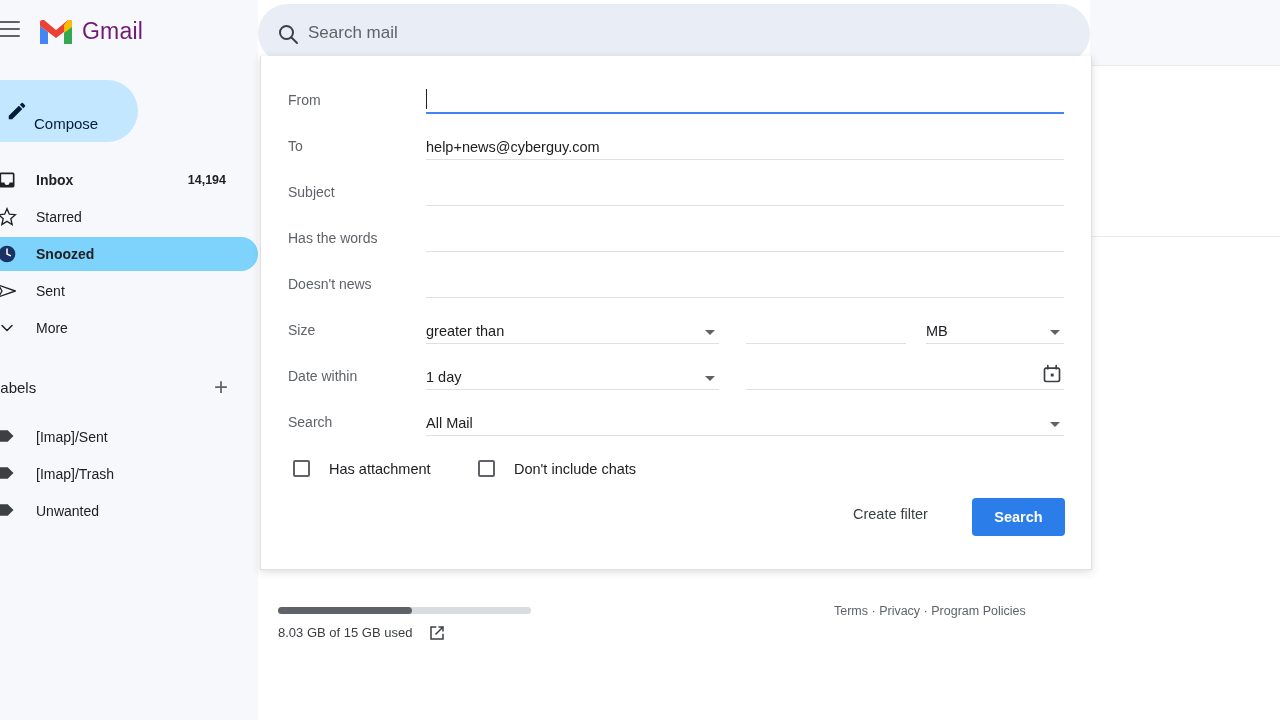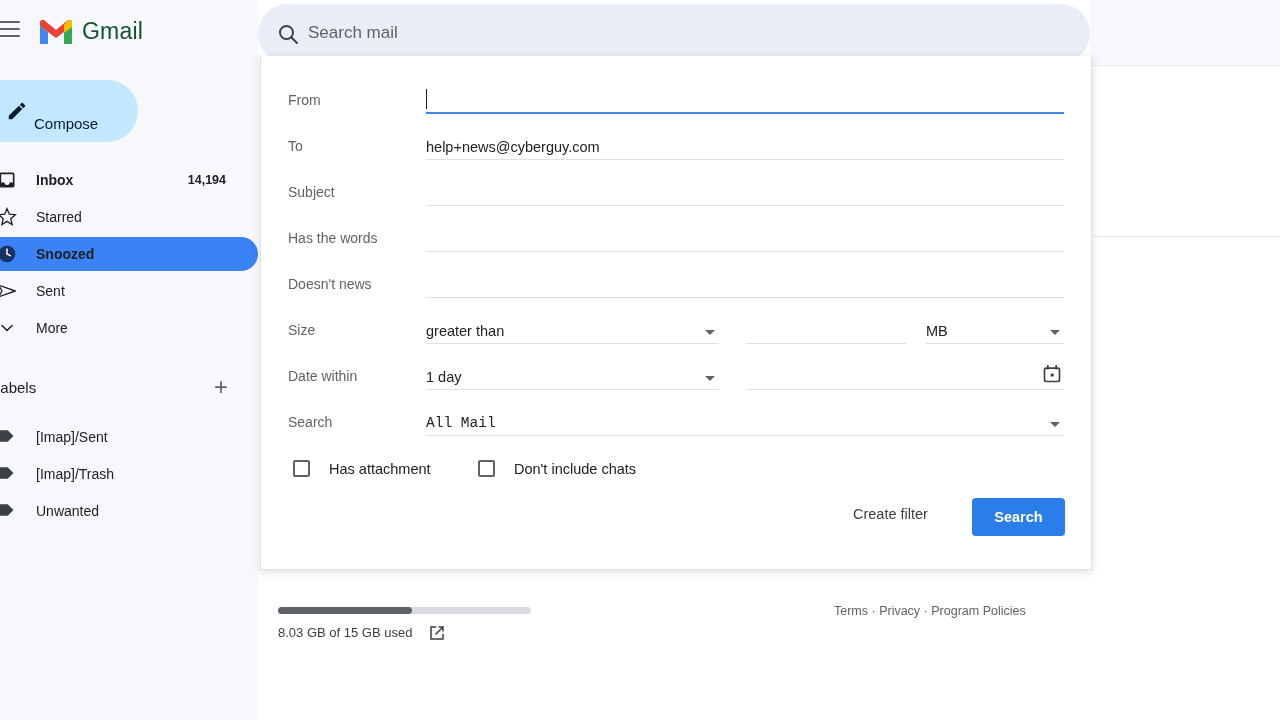--- a/index.html
+++ b/index.html
@@ -29,21 +29,21 @@
   .hamburger span {
     display: block; height: 2px; background: #5f6368;
     margin-bottom: 5px; border-radius: 1px;
   }
   .gmail-logo {
     position: absolute; left: 38px; top: 18px;
     width: 36px; height: 28px;
   }
   .gmail-word {
     position: absolute; left: 82px; top: 18px;
-    font-size: 23px; color: #14532d; letter-spacing: .2px;
+    font-size: 23px; color: #701a75; letter-spacing: .2px;
   }
 
   .compose {
     position: absolute; left: -46px; top: 80px;
     width: 184px; height: 62px;
     background: #c2e7ff;
     border-radius: 31px;
     display: flex; align-items: center;
   }
   .compose-pencil {
@@ -56,21 +56,21 @@
   }
 
   .navlist { position: absolute; left: 0; top: 163px; width: 258px; }
   .navitem {
     position: relative;
     height: 34px; margin-bottom: 3px;
     display: flex; align-items: center;
     border-top-right-radius: 17px; border-bottom-right-radius: 17px;
     padding-left: 16px;
   }
-  .navitem.selected { background: #3b82f6; }
+  .navitem.selected { background: #7dd3fc; }
   .navitem .nav-ico {
     position: absolute; left: -4px; top: 50%;
     transform: translateY(-50%);
     width: 22px; height: 22px;
     display: flex; align-items: center; justify-content: center;
   }
   .navitem .nav-label {
     position: absolute; left: 36px;
     font-size: 14px; color: #202124;
   }
@@ -420,21 +420,21 @@
             <rect x="3" y="5" width="18" height="16" rx="2" fill="none" stroke="#3c4043" stroke-width="2"></rect>
             <path d="M7 2v4M17 2v4" stroke="#3c4043" stroke-width="2" stroke-linecap="round"></path>
             <rect x="10.5" y="11.5" width="3.5" height="3.5" fill="#3c4043"></rect>
           </svg>
         </span>
       </div>
     </div>
 
     <div class="frow" style="top:352px;">
       <div class="flabel" style="top:6px;">Search</div>
-      <div class="finput" style="left:165px; top:0px; width:638px;font-family:Liberation Mono, monospace;">
+      <div class="finput" style="left:165px; top:0px; width:638px;">
         <span class="fvalue">All Mail</span>
         <span class="dropdown-arrow"></span>
       </div>
     </div>
 
     <div class="checkrow">
       <span class="cbox" style="left:32px; top:10px;"></span>
       <span class="cblabel" style="left:68px; top:11px;">Has attachment</span>
       <span class="cbox" style="left:217px; top:10px;"></span>
       <span class="cblabel" style="left:253px; top:11px;">Don't include chats</span>

